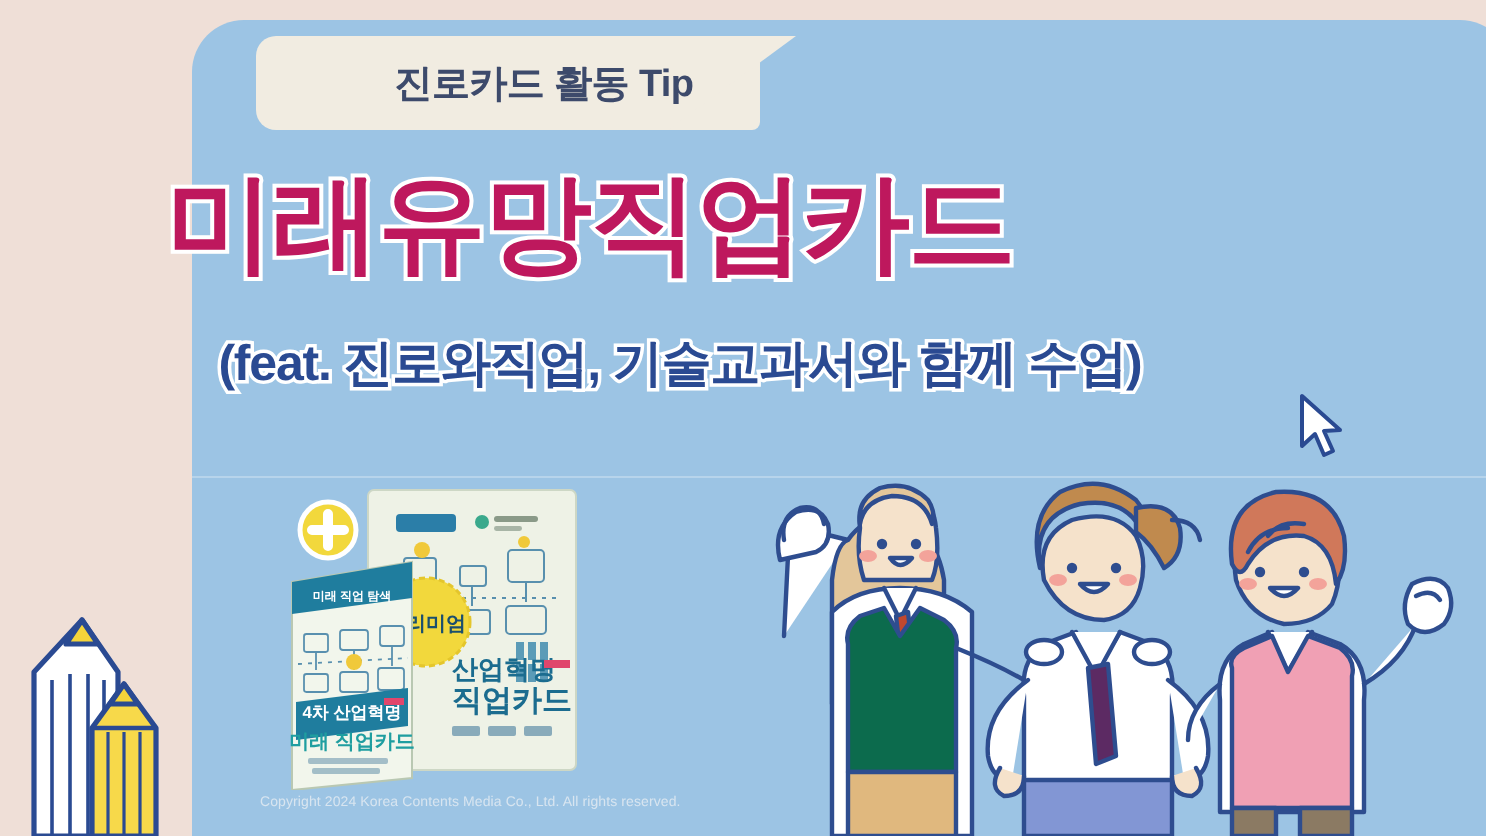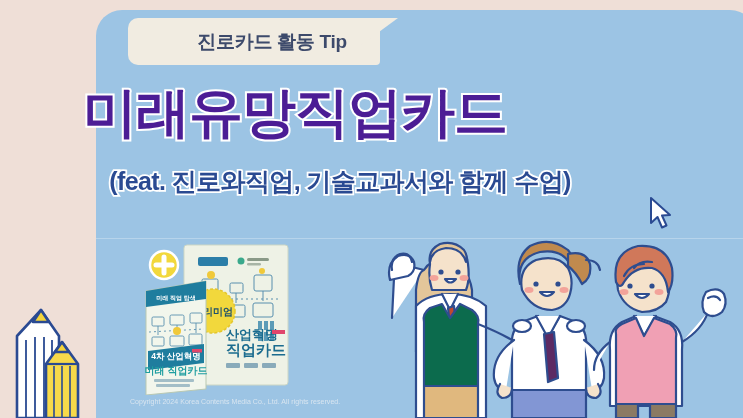--- a/index.html
+++ b/index.html
@@ -78,21 +78,21 @@
   
   .headline {
     position: absolute;
     left: 0;
     top: 83px;
     width: 683px;
     text-align: center;
     font-size: 54px;
     font-weight: bold;
     letter-spacing: -1px;
-    color: #4c1d95;
+    color: #be185d;
     -webkit-text-stroke: 4px #ffffff;
     paint-order: stroke fill;
     white-space: nowrap;
     line-height: 1.1;
   }
   .headline-shift { margin-left: -93px; }
 
   .subheadline {
     position: absolute;
     left: 0;

